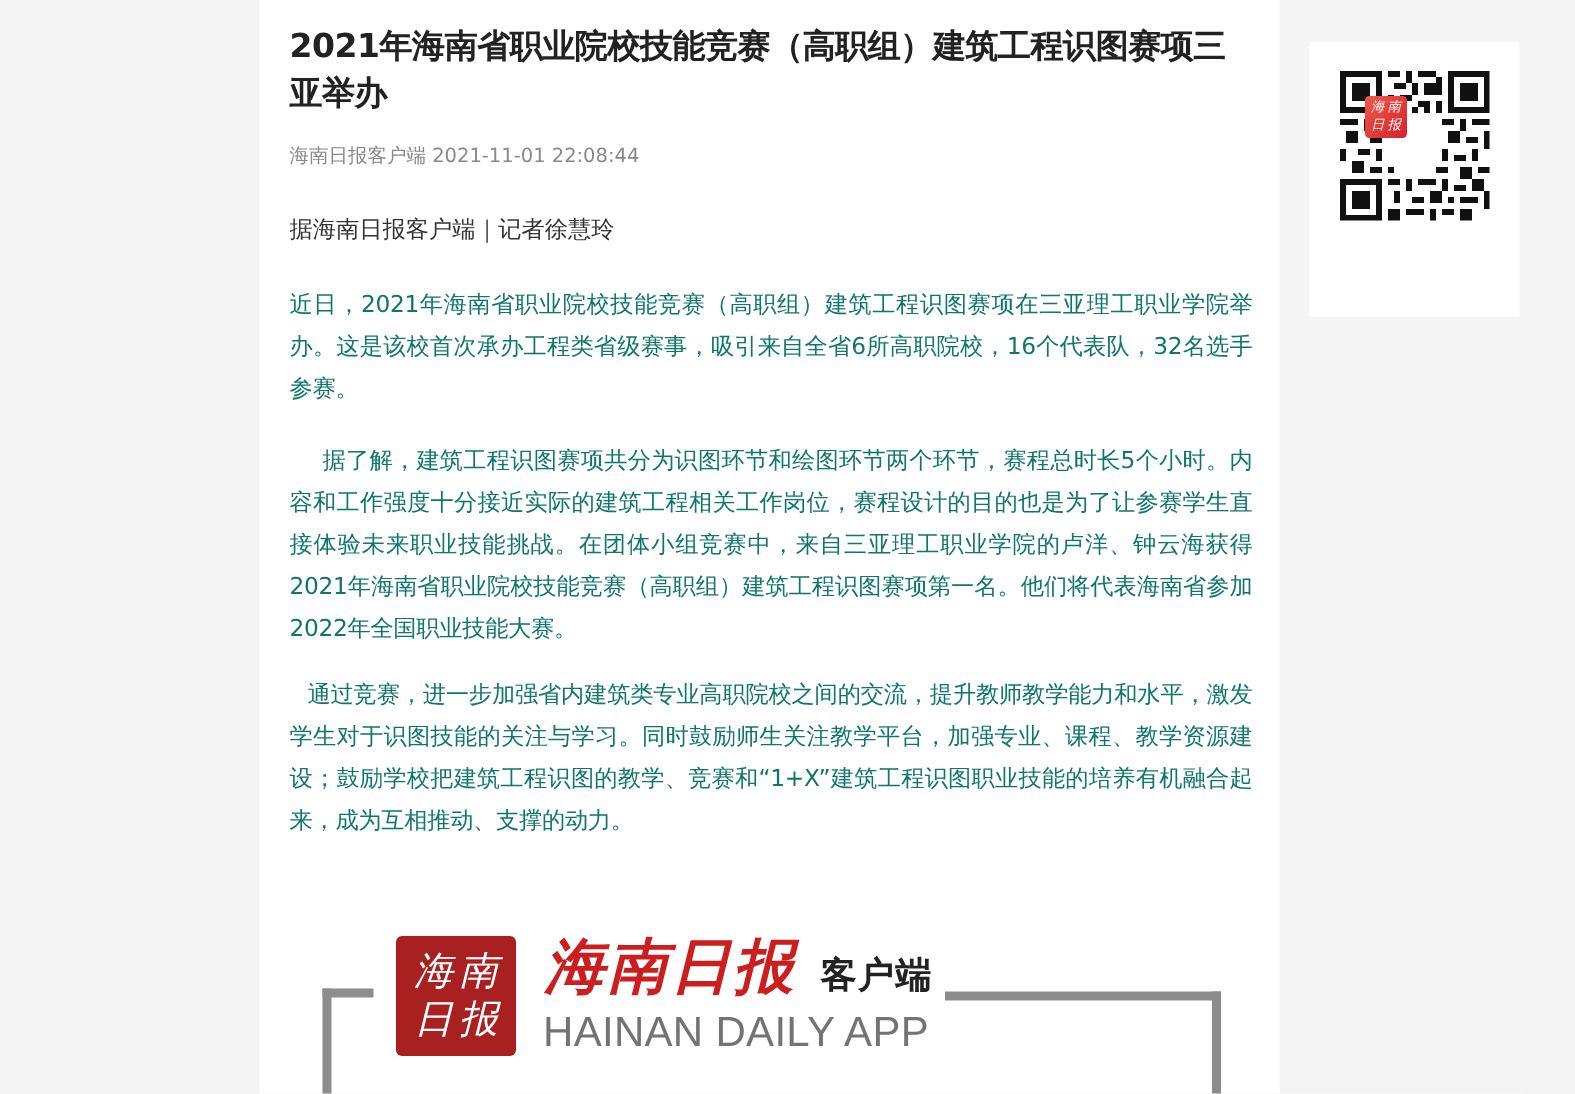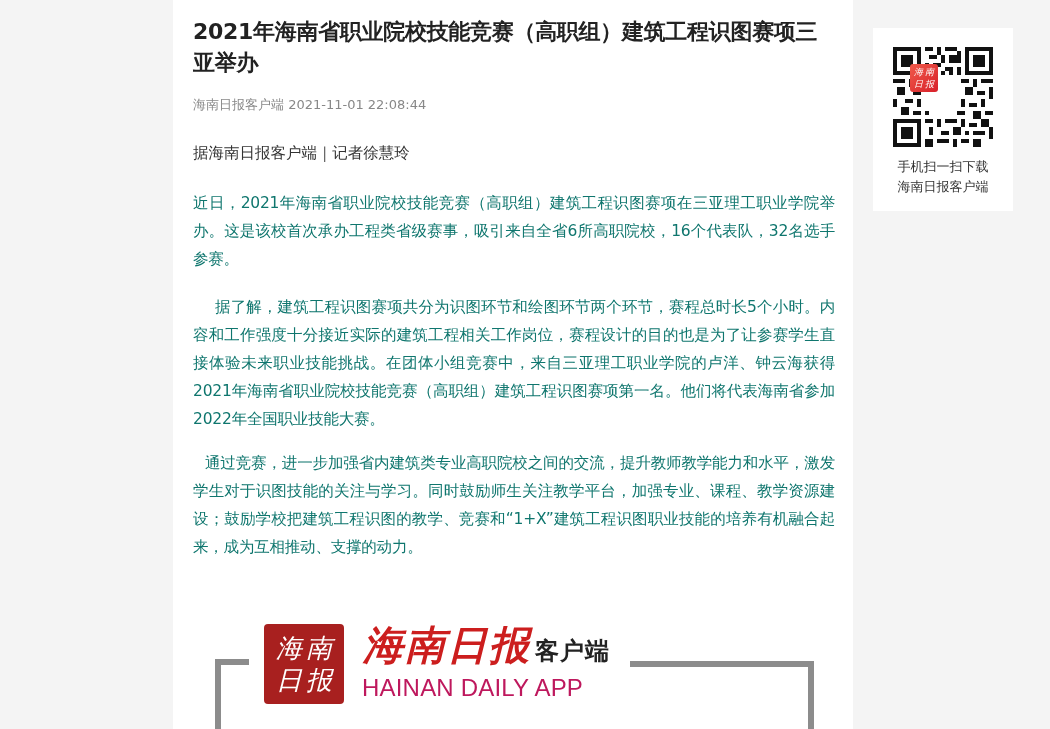--- a/index.html
+++ b/index.html
@@ -52,25 +52,25 @@
       font-size: 26px; font-style: italic; text-align: center; line-height: 32px;
     }
     .brand-cn {
       position: absolute; left: 150px; top: 0px; height: 46px;
       color: #cc1e1e; font-family: "DejaVu Serif", "Liberation Serif", serif;
       font-size: 40px; font-style: italic; font-weight: bold; line-height: 46px;
       letter-spacing: 2px; white-space: nowrap;
     }
     .brand-cn-suffix {
       color: #222222; font-style: normal; font-weight: bold;
-      font-size: 24px; letter-spacing: 1px; margin-left: 4px;
+      font-size: 24px; letter-spacing: 1px; margin-left: 16px;
     }
     .brand-en {
       position: absolute; left: 149px; top: 52px;
-      font-family: "Liberation Sans", sans-serif; font-size: 24px; color: #be185d;
+      font-family: "Liberation Sans", sans-serif; font-size: 28px; color: #737373;
       line-height: 28px; white-space: nowrap; letter-spacing: 0.2px;
     }
 
     
     .qr-card {
       position: absolute; left: 873px; top: 28px; width: 140px; height: 183px;
       background: #ffffff;
     }
     .qr {
       position: absolute; left: 20px; top: 19px; width: 100px; height: 100px;
@@ -187,19 +187,15 @@
           <rect x="17" y="23" width="2" height="1"></rect>
           <rect x="20" y="23" width="2" height="2"></rect>
       </g>
     </svg>
     <div class="qr-logo">
       <span>海</span>
       <span>南</span>
       <span>日</span>
       <span>报</span>
     </div>
-    <div class="qr-caption">
-      <div>手机扫一扫下载</div>
-      <div>海南日报客户端</div>
-    </div>
   </aside>
 
 </div>
 
 </body></html>

